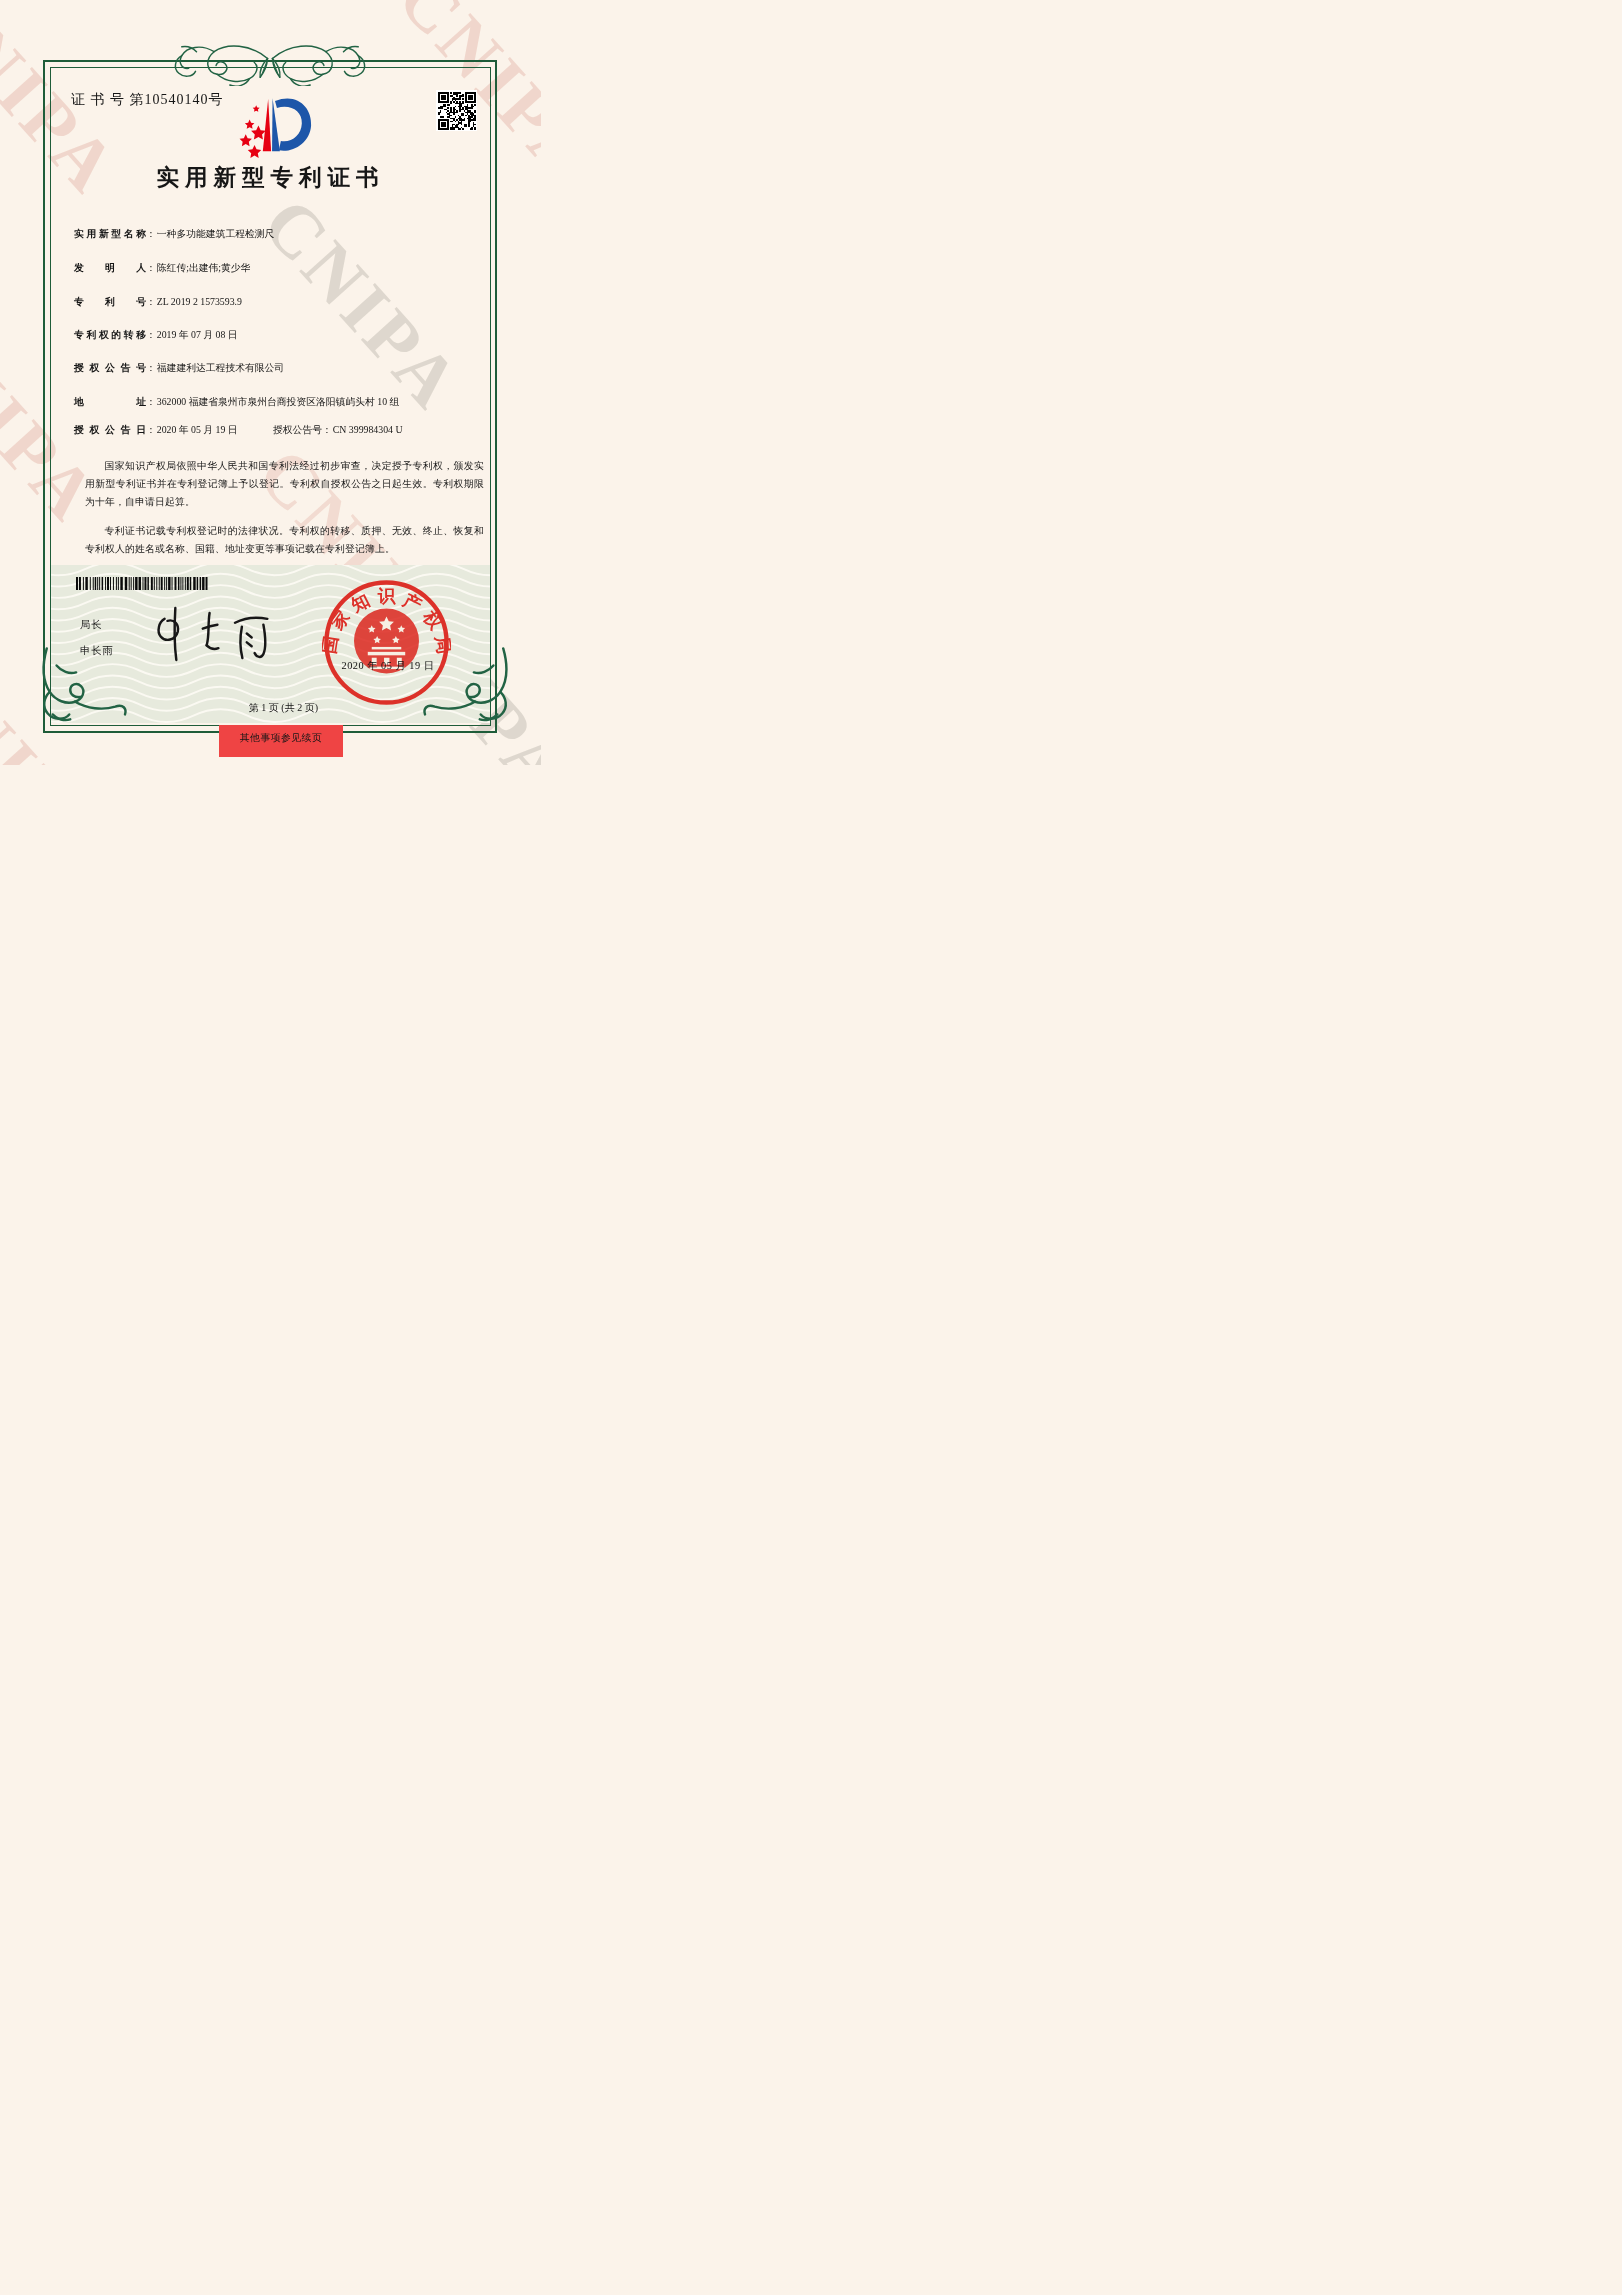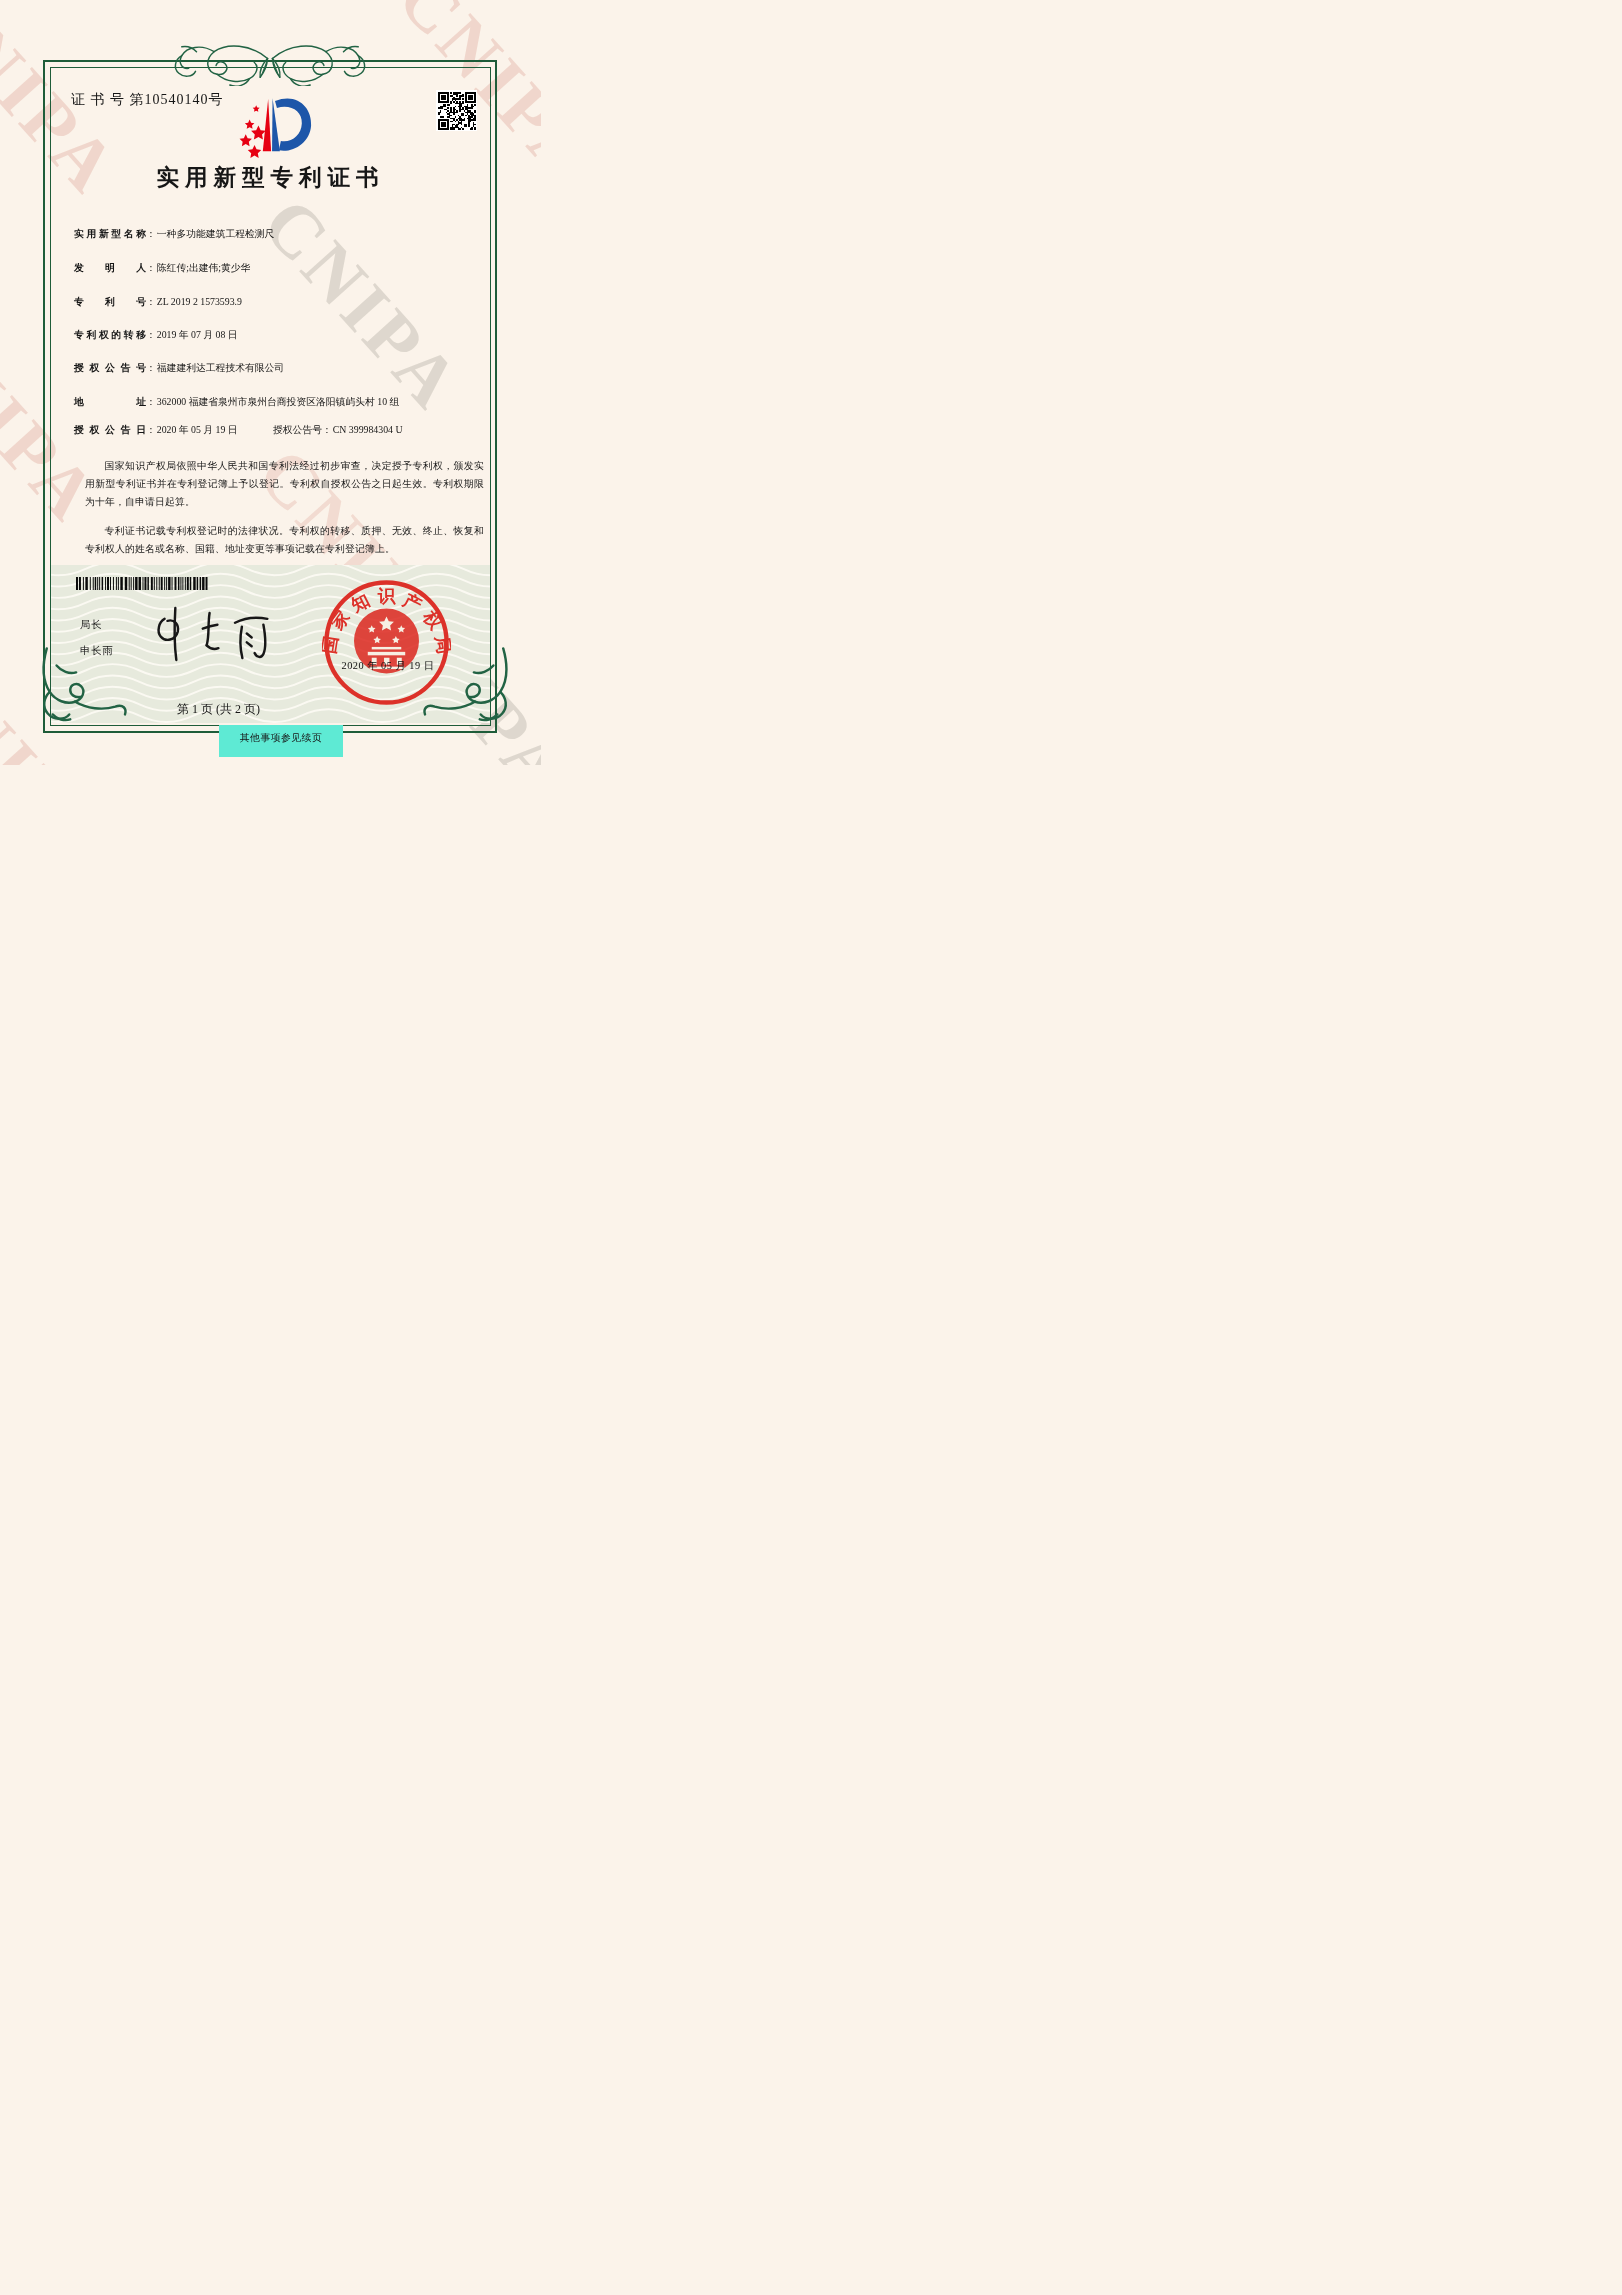--- a/index.html
+++ b/index.html
@@ -42,22 +42,22 @@
   #body-text{left:74px;top:446px;width:421px;font-size:9.8px;line-height:18px;
              text-align:justify;letter-spacing:0.2px;}
   #body-text p{margin:11px;text-indent:2em;}
   #barcode{left:76px;top:577px;line-height:0;}
   #director-label{left:80px;top:618px;font-size:10.3px;letter-spacing:1px;}
   #director-name{left:80px;top:644px;font-size:10.3px;letter-spacing:1px;}
   #signature{left:145px;top:605px;}
   #seal{left:322px;top:578px;}
   #seal-date{left:333px;top:659px;width:110px;text-align:center;font-size:10.3px;
              letter-spacing:0.5px;color:#101010;}
-  #page-info{left:177px;top:701px;width:118px;text-align:left;font-size:12px;}
-  #cont-box{left:219px;top:725px;width:124px;height:32px;background:#5eead4;z-index:4;}
+  #page-info{left:200px;top:701px;width:118px;text-align:right;font-size:10px;}
+  #cont-box{left:219px;top:725px;width:124px;height:32px;background:#ef4444;z-index:4;}
   #cont-note{display:block;text-align:center;margin-top:6.9px;font-size:9.8px;letter-spacing:0.5px;}
 </style>
 </head>
 <body>
 
 <div id="page">
 
   <span class="wm pink wm1">CNIPA</span>
   <span class="wm pink wm2">CNIPA</span>
   <span class="wm gray wm3">CNIPA</span>

